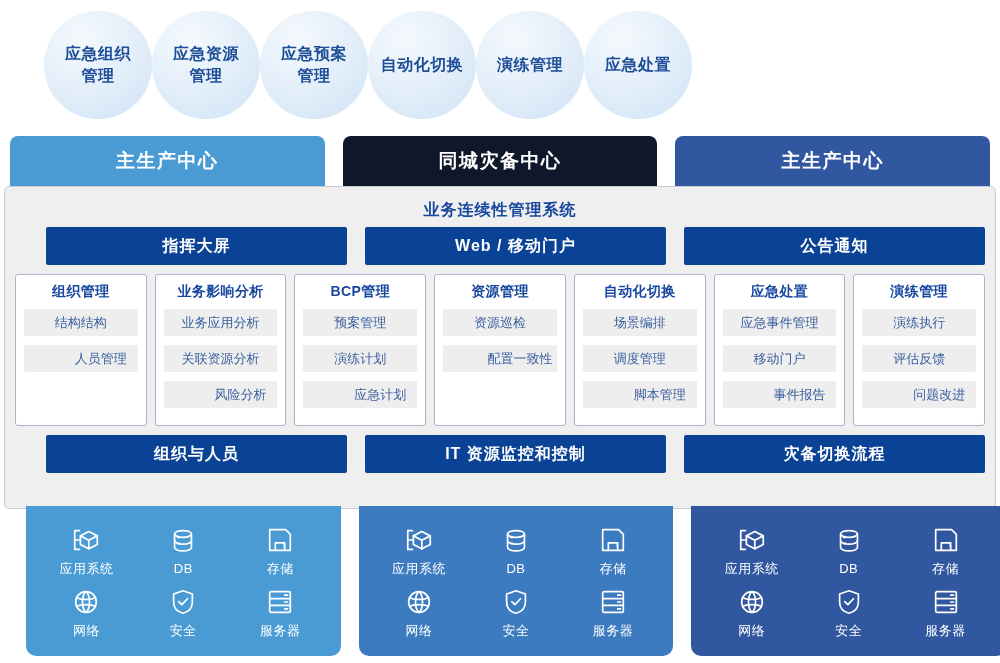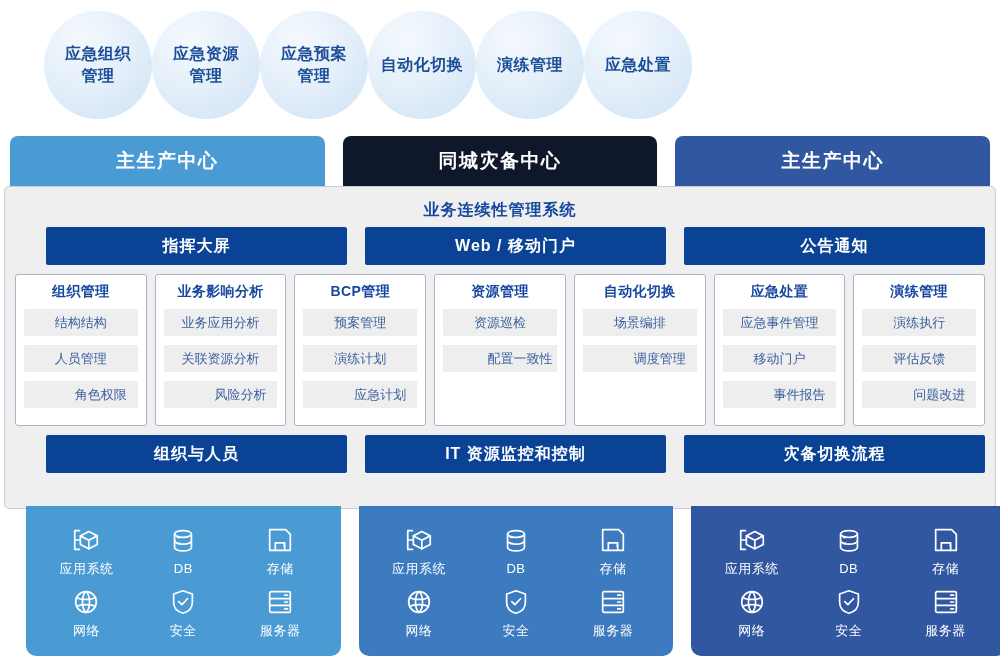--- a/index.html
+++ b/index.html
@@ -252,21 +252,20 @@
     <div class="bar">Web / 移动门户</div>
     <div class="bar">公告通知</div>
   </div>
 
   <div class="cards-row">
 
     <div class="card">
       <div class="card-title">组织管理</div>
       <div class="card-item">结构结构</div>
       <div class="card-item">人员管理</div>
-      <div class="card-item">角色权限</div>
     </div>
 
     <div class="card">
       <div class="card-title">业务影响分析</div>
       <div class="card-item">业务应用分析</div>
       <div class="card-item">关联资源分析</div>
       <div class="card-item">风险分析</div>
     </div>
 
     <div class="card">
@@ -279,20 +278,21 @@
     <div class="card">
       <div class="card-title">资源管理</div>
       <div class="card-item">资源巡检</div>
       <div class="card-item">配置一致性</div>
     </div>
 
     <div class="card">
       <div class="card-title">自动化切换</div>
       <div class="card-item">场景编排</div>
       <div class="card-item">调度管理</div>
+      <div class="card-item">脚本管理</div>
     </div>
 
     <div class="card">
       <div class="card-title">应急处置</div>
       <div class="card-item">应急事件管理</div>
       <div class="card-item">移动门户</div>
       <div class="card-item">事件报告</div>
     </div>
 
     <div class="card">

